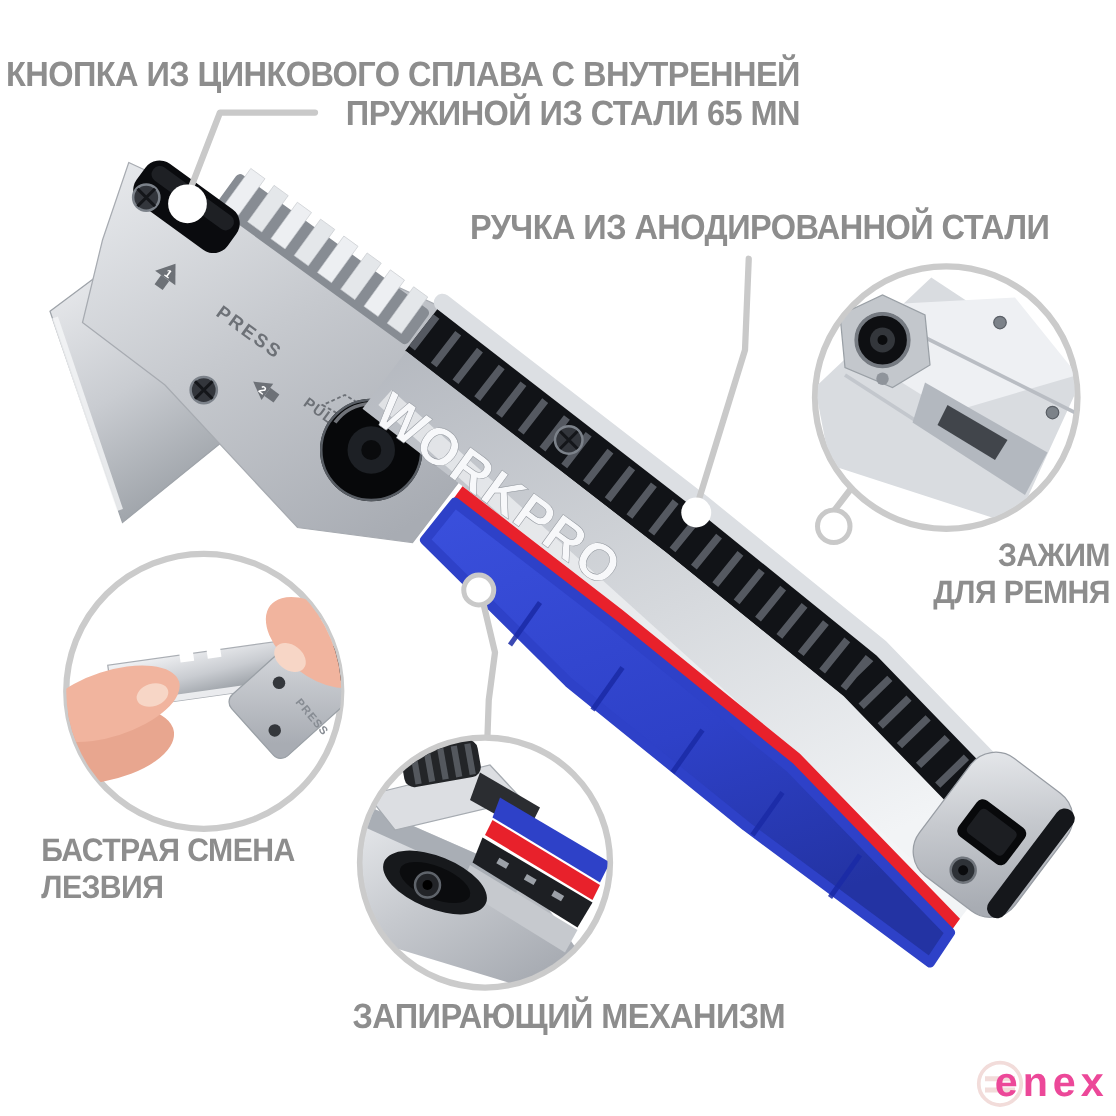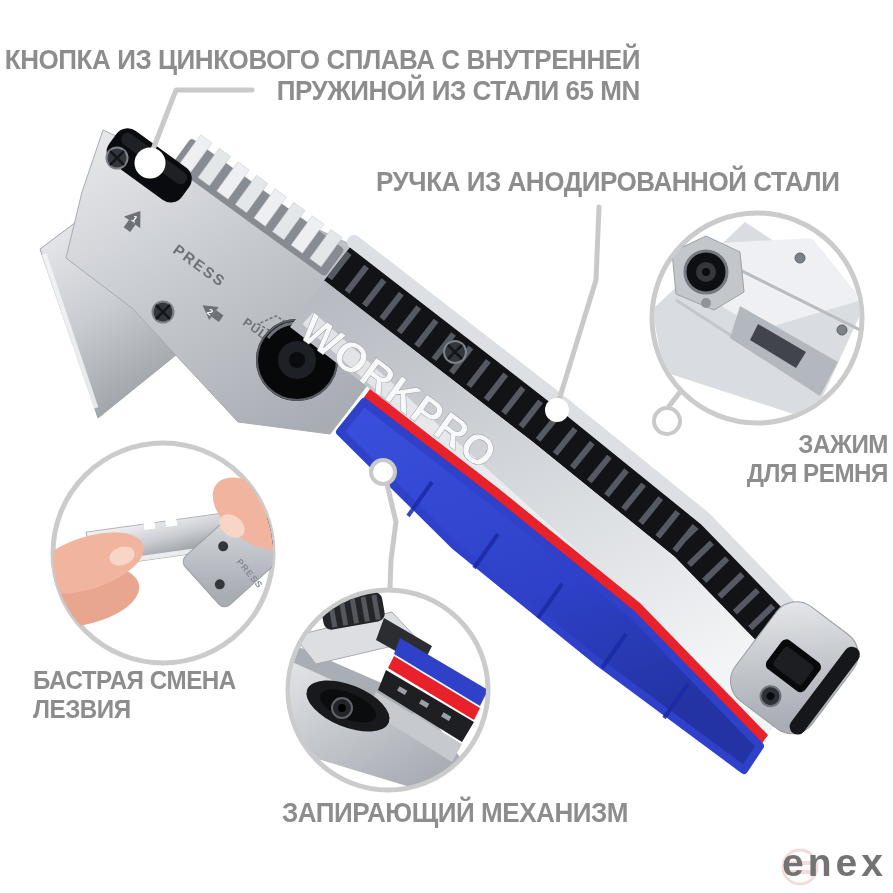--- a/index.html
+++ b/index.html
@@ -18,21 +18,21 @@
   .origin-right{transform-origin:right top;}
   #label-button{right:253px;top:44px;font-size:28px;text-align:right;}
   #label-handle{left:376px;top:166px;font-size:28px;}
   #label-clip{right:5px;top:430px;font-size:26px;text-align:right;}
   #label-blade{left:33px;top:666px;font-size:26px;}
   #label-lock{left:282px;top:797px;font-size:28px;}
   #watermark{
     position:absolute;right:6px;bottom:8px;display:flex;align-items:center;gap:6px;
   }
   #watermark .wm-text{
-    color:#737373;font-size:39px;letter-spacing:4px;font-weight:bold;
+    color:#ec4899;font-size:33px;letter-spacing:4px;font-weight:bold;
   }
 </style>
 </head>
 <body>
 
 <div id="stage">
 
   <svg width="893" height="893" viewBox="0 0 893 893">
     <defs>
       <linearGradient id="gMetal" x1="0" y1="0" x2="0.7" y2="1">

